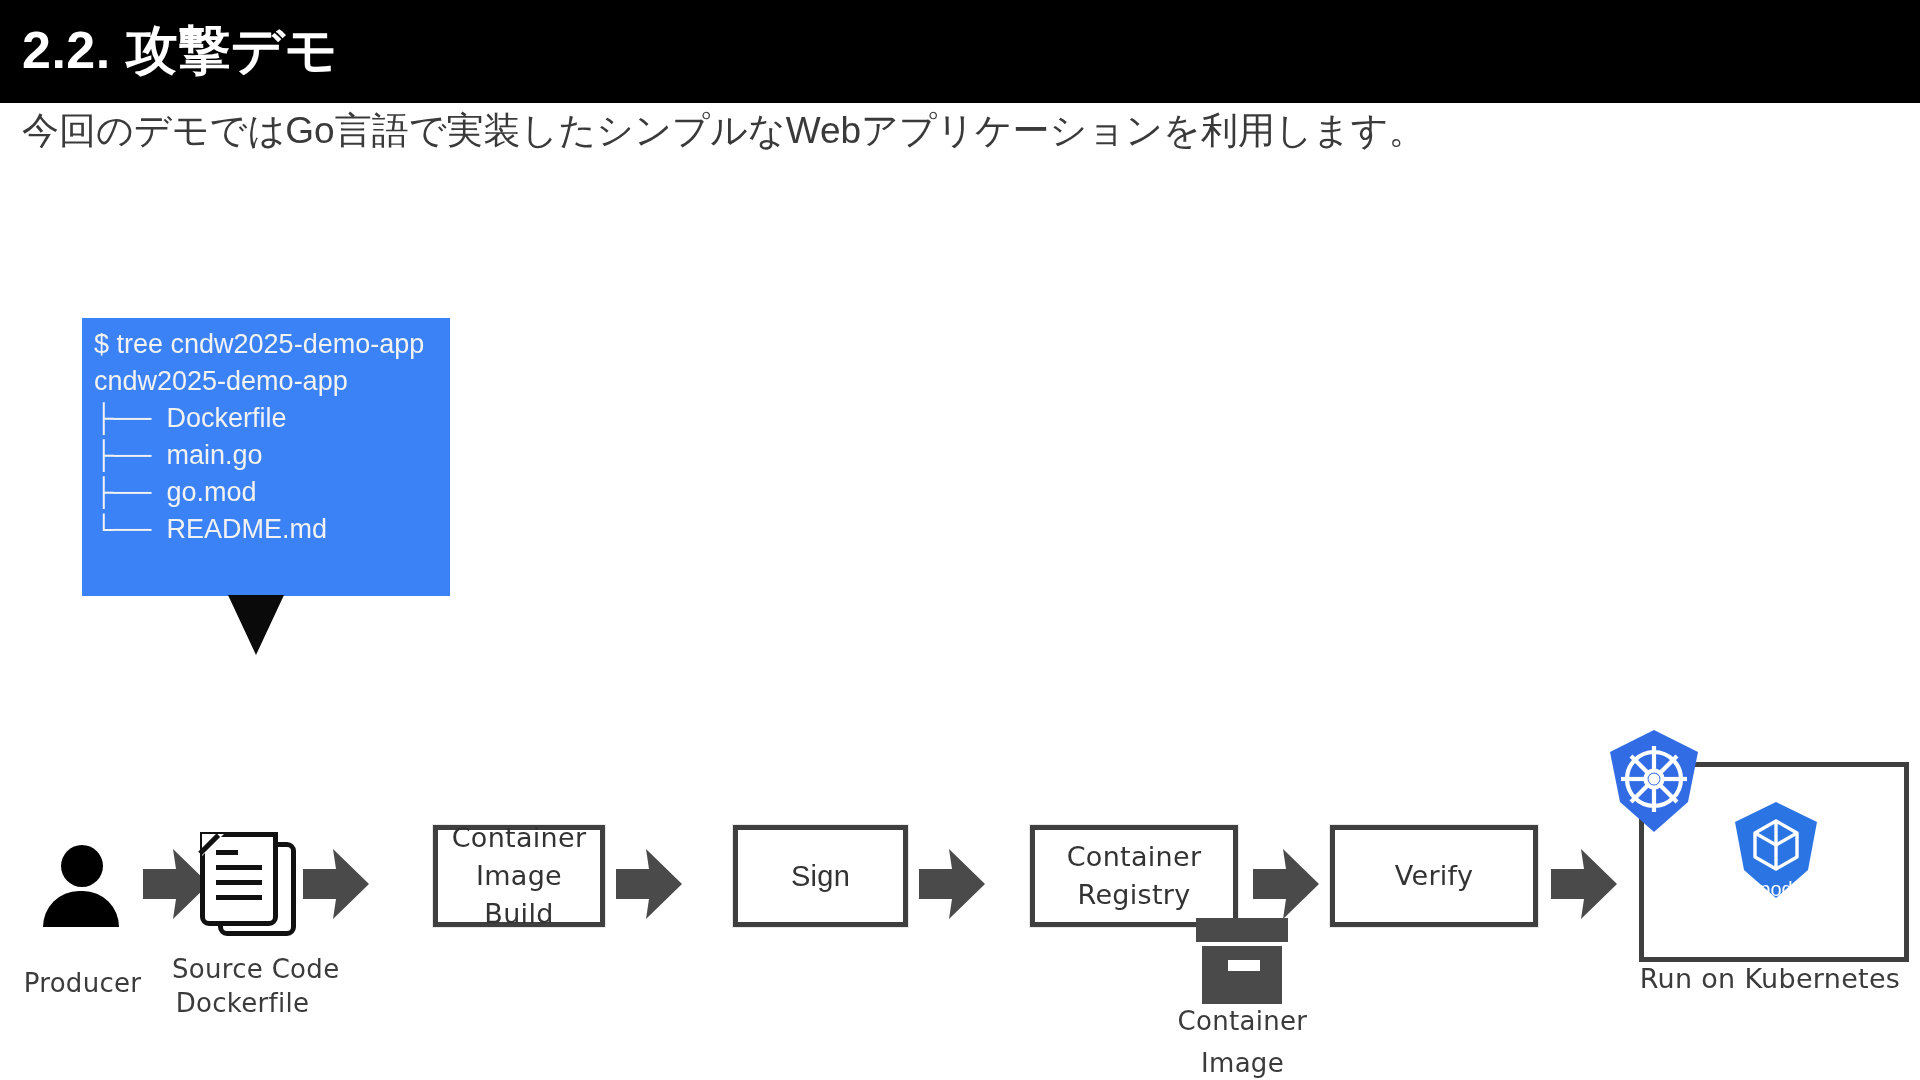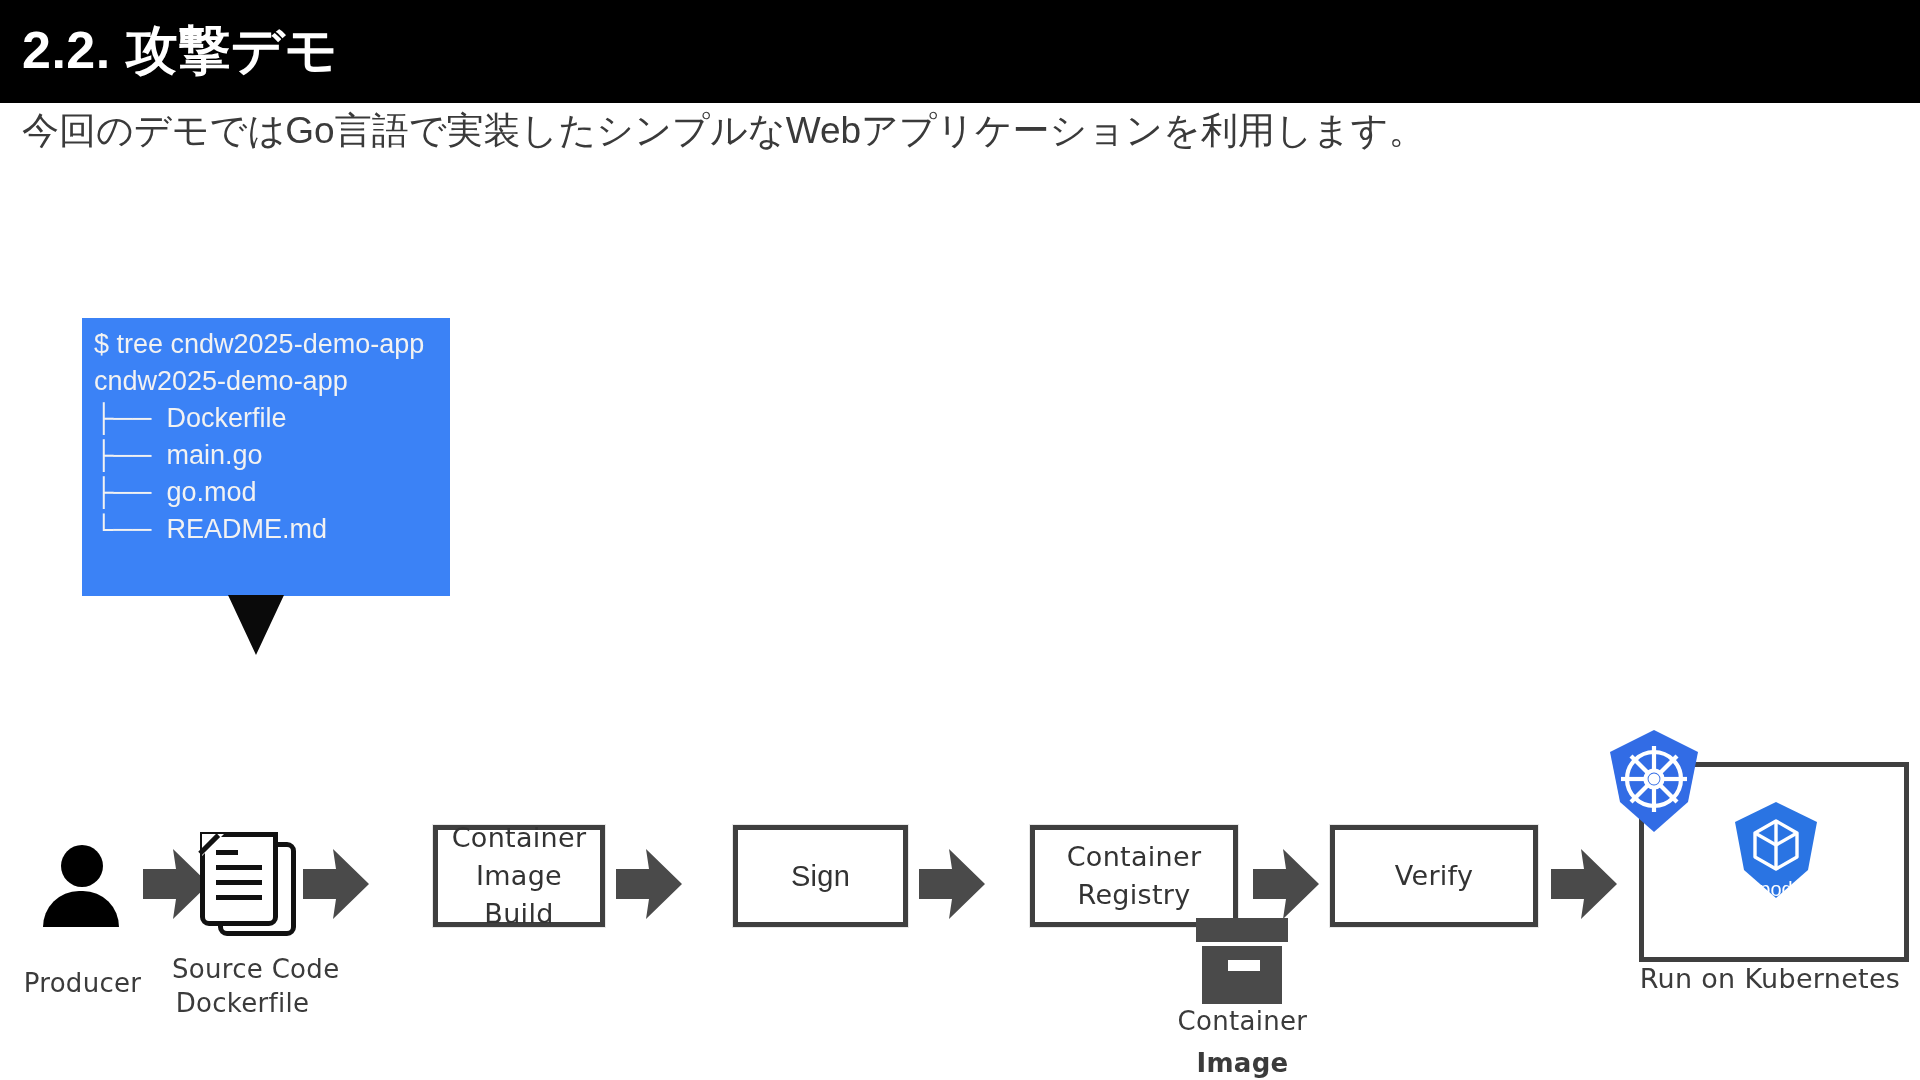--- a/index.html
+++ b/index.html
@@ -284,21 +284,21 @@
 Registry</span>
   </div>
 
   <div class="cimg-icon">
     <div class="cimg-lid"></div>
     <div class="cimg-body">
       <div class="cimg-slot"></div>
     </div>
   </div>
   <div class="label" style="left:1160px; top:1004px; width:165px;">Container</div>
-  <div class="label" style="left:1160px; top:1046px; width:165px;font-weight:bold;">Image</div>
+  <div class="label" style="left:1160px; top:1046px; width:165px;">Image</div>
 
   <div class="arrow" style="left:1250px; top:845px;">
     <svg viewBox="0 0 72 78" xmlns="http://www.w3.org/2000/svg">
       <path d="M3 24 L36 24 L33 4 L69 39 L33 74 L36 54 L3 54 Z" fill="#4a4a4a"></path>
     </svg>
   </div>
 
   <div class="sbox" style="left:1330px; top:825px; width:198px; height:92px;">
     <span class="sbox-text">Verify</span>
   </div>

